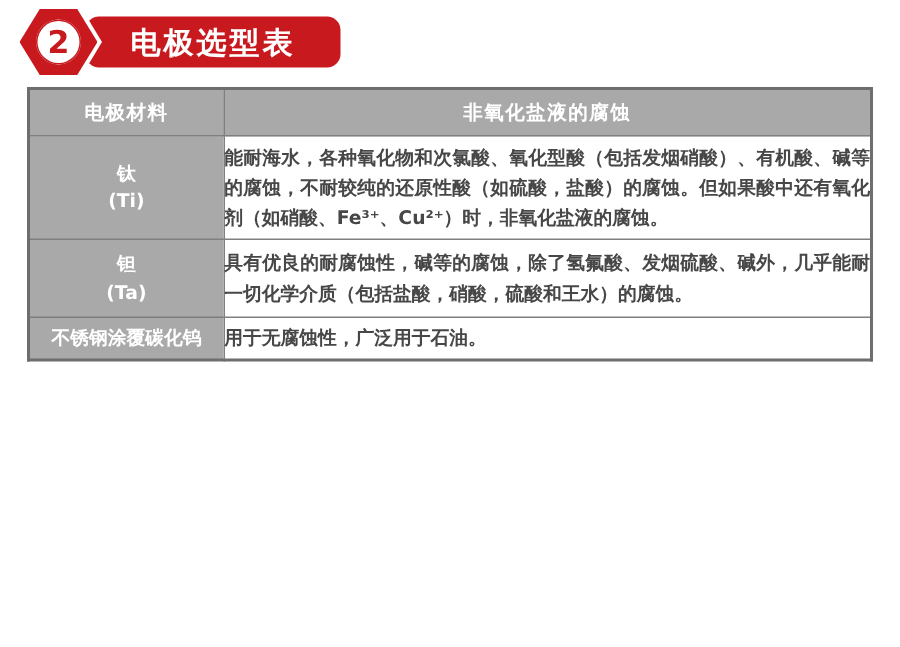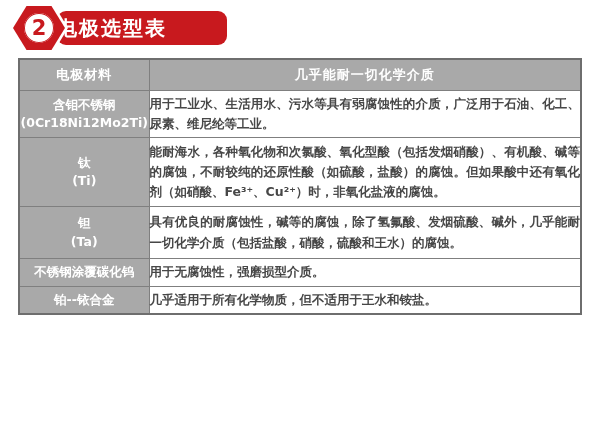--- a/index.html
+++ b/index.html
@@ -23,21 +23,21 @@
   }
   .badge-circle{
     width:30px;height:30px;border-radius:50%;background:#ffffff;
     display:flex;align-items:center;justify-content:center;
     box-shadow:inset 0 0 0 1px #c8191e;
   }
   .badge-num{color:#c8191e;font-size:21px;font-weight:bold;line-height:1;}
   .banner{
     position:absolute;left:57px;top:11px;width:170px;height:34px;z-index:2;
     background:#c8191e;border-radius:9px;
-    display:flex;align-items:center;
+    display:flex;align-items:center;justify-content:center;
   }
   .banner span{color:#ffffff;font-size:20px;font-weight:bold;letter-spacing:2px;}
   
   table.sel{
     position:absolute;left:18px;top:58px;width:564px;
     border-collapse:collapse;table-layout:fixed;
     border:2px solid #6e6e6e;
   }
   table.sel td,table.sel th{
     border:1px solid #7f7f7f;padding:0;vertical-align:middle;
@@ -77,30 +77,23 @@
 </div>
 
 <table class="sel">
   <colgroup>
       <col class="c1">
       <col>
     </colgroup>
   <tbody>
       <tr>
     <th class="mat-h">电极材料</th>
-    <th class="perf-h">几乎能耐一切化学介质</th>
+    <th class="perf-h">非氧化盐液的腐蚀</th>
   </tr>
 
-  <tr class="r1">
-    <td class="mat">
-      <span>含钼不锈钢</span>
-      <span class="sub">(0Cr18Ni12Mo2Ti)</span>
-    </td>
-    <td class="desc">用于工业水、生活用水、污水等具有弱腐蚀性的介质，广泛用于石油、化工、尿素、维尼纶等工业。</td>
-  </tr>
 
 
 
   <tr class="r4">
     <td class="mat">
       <span>钛</span>
       <span class="sub">(Ti)</span>
     </td>
     <td class="desc">能耐海水，各种氧化物和次氯酸、氧化型酸（包括发烟硝酸）、有机酸、碱等的腐蚀，不耐较纯的还原性酸（如硫酸，盐酸）的腐蚀。但如果酸中还有氧化剂（如硝酸、Fe³⁺、Cu²⁺）时，非氧化盐液的腐蚀。</td>
   </tr>
@@ -111,24 +104,17 @@
       <span class="sub">(Ta)</span>
     </td>
     <td class="desc">具有优良的耐腐蚀性，碱等的腐蚀，除了氢氟酸、发烟硫酸、碱外，几乎能耐一切化学介质（包括盐酸，硝酸，硫酸和王水）的腐蚀。</td>
   </tr>
 
   <tr class="r6">
     <td class="mat">
       <span>不锈钢涂覆碳化钨</span>
       
     </td>
-    <td class="desc">用于无腐蚀性，强磨损型介质。</td>
+    <td class="desc">用于无腐蚀性，广泛用于石油。</td>
   </tr>
 
-  <tr class="r7">
-    <td class="mat">
-      <span>铂--铱合金</span>
-      
-    </td>
-    <td class="desc">几乎适用于所有化学物质，但不适用于王水和铵盐。</td>
-  </tr>
 </tbody>
   </table>
 
 </body></html>

